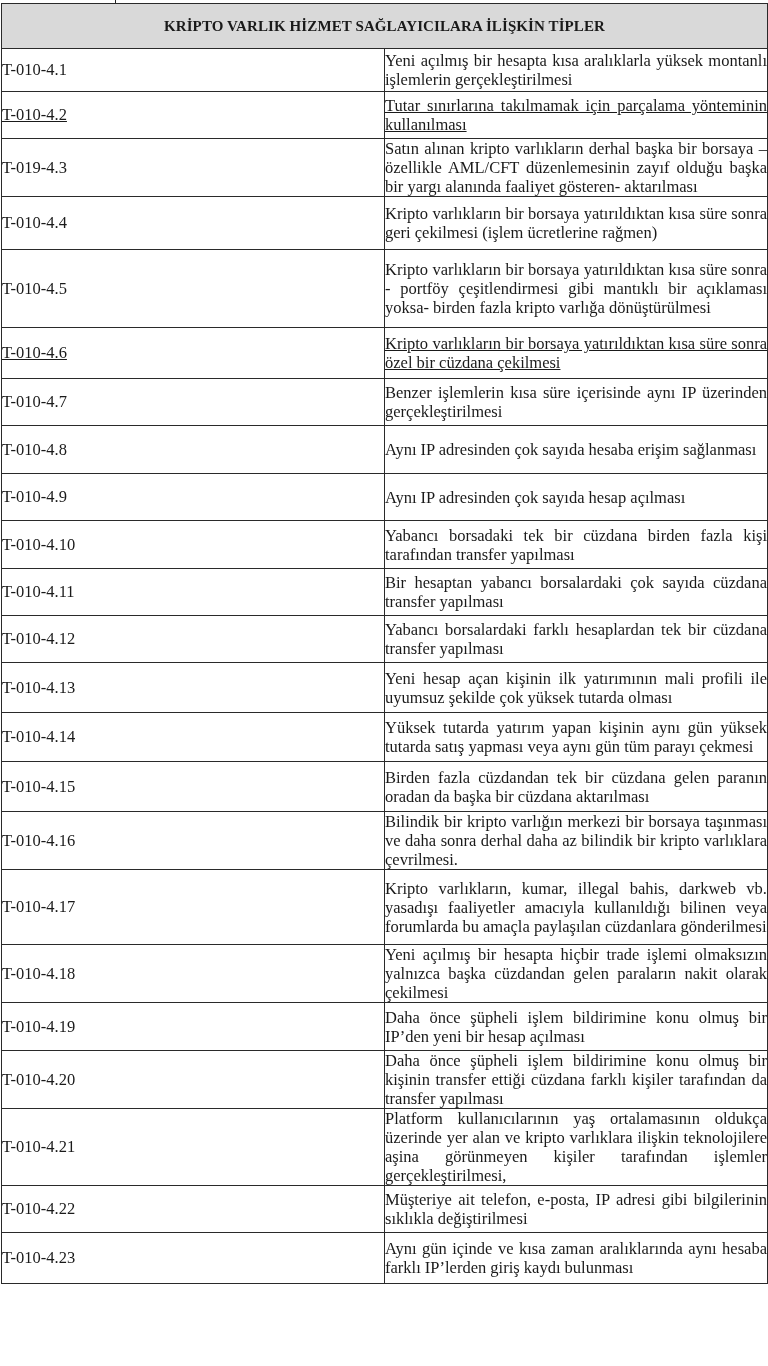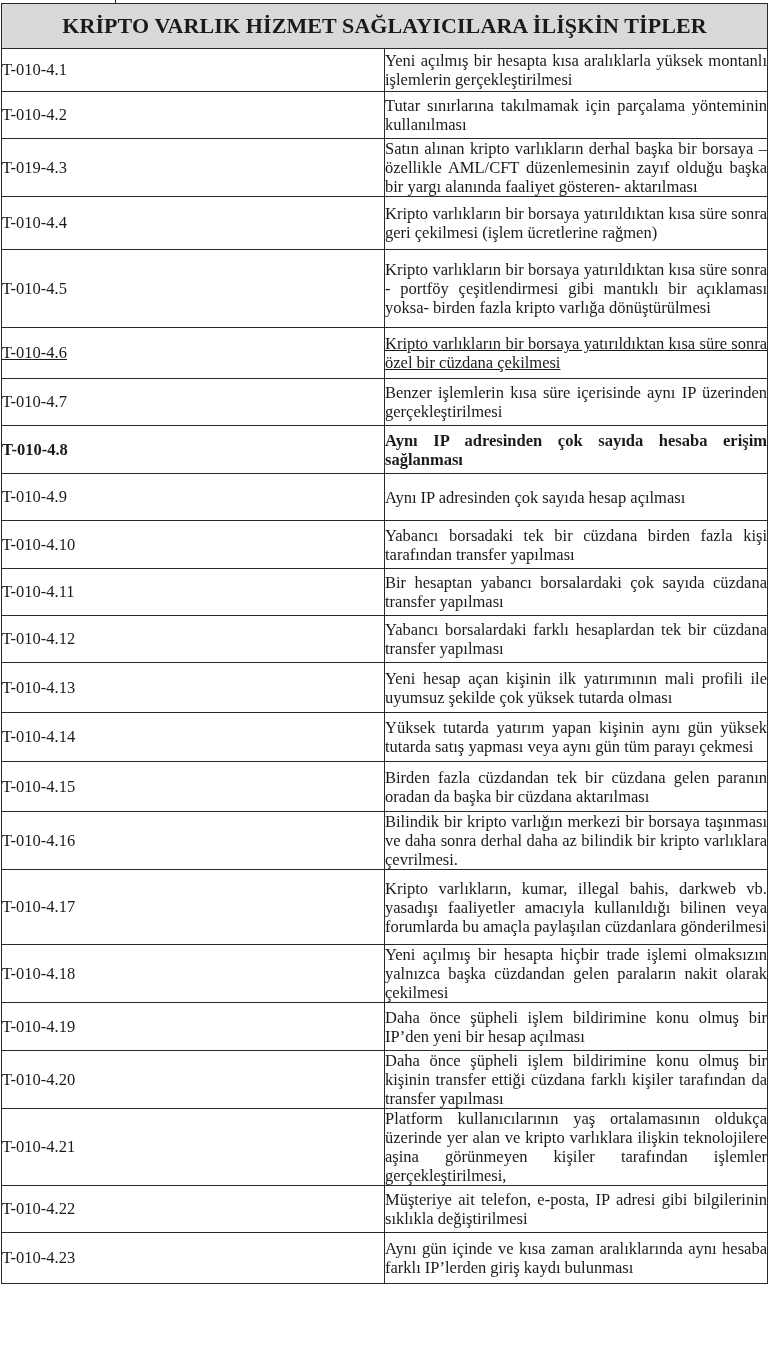--- a/index.html
+++ b/index.html
@@ -8,21 +8,21 @@
   .top-stub { position: absolute; left: 0; top: 0; width: 768px; height: 3px; }
   .top-stub .v { position: absolute; left: 115px; top: 0; width: 1px; height: 3px; background: #222; }
   table.doc-table {
     position: absolute; left: 1px; top: 3px; width: 767px;
     border-collapse: collapse; table-layout: fixed;
   }
   table.doc-table td, table.doc-table th {
     border: 1.5px solid #2a2a2a; padding: 0;
   }
   th.title-cell {
-    height: 44px; background: #d9d9d9; font-weight: bold; font-size: 22px;
+    height: 44px; background: #d9d9d9; font-weight: bold; font-size: 15px;
     vertical-align: middle; letter-spacing: 0.1px;
   }
   td.code-cell {
     width: 114px; font-size: 16.5px; padding-left: 9px; vertical-align: middle;
     white-space: nowrap;
   }
   td.text-cell {
     font-size: 16.5px; line-height: 19px; padding: 0 6px 0 9px;
     text-align: justify; vertical-align: middle;
   }
@@ -38,21 +38,21 @@
   <thead>
     <tr>
       <th class="title-cell" colspan="2">KRİPTO VARLIK HİZMET SAĞLAYICILARA İLİŞKİN TİPLER</th>
     </tr>
   </thead>
   <tbody id="rows">
       <tr style="height: 43px;">
         <td class="code-cell">T-010-4.1</td>
         <td class="text-cell">Yeni açılmış bir hesapta kısa aralıklarla yüksek montanlı işlemlerin gerçekleştirilmesi</td>
       </tr>
-      <tr style="height: 47px;">
+      <tr style="height: 47px; text-decoration: underline;">
         <td class="code-cell">T-010-4.2</td>
         <td class="text-cell">Tutar sınırlarına takılmamak için parçalama yönteminin kullanılması</td>
       </tr>
       <tr style="height: 48px;">
         <td class="code-cell">T-019-4.3</td>
         <td class="text-cell">Satın alınan kripto varlıkların derhal başka bir borsaya –özellikle AML/CFT düzenlemesinin zayıf olduğu başka bir yargı alanında faaliyet gösteren- aktarılması</td>
       </tr>
       <tr style="height: 53px;">
         <td class="code-cell">T-010-4.4</td>
         <td class="text-cell">Kripto varlıkların bir borsaya yatırıldıktan kısa süre sonra geri çekilmesi (işlem ücretlerine rağmen)</td>
@@ -62,21 +62,21 @@
         <td class="text-cell">Kripto varlıkların bir borsaya yatırıldıktan kısa süre sonra - portföy çeşitlendirmesi gibi mantıklı bir açıklaması yoksa- birden fazla kripto varlığa dönüştürülmesi</td>
       </tr>
       <tr style="height: 51px; text-decoration: underline;">
         <td class="code-cell">T-010-4.6</td>
         <td class="text-cell">Kripto varlıkların bir borsaya yatırıldıktan kısa süre sonra özel bir cüzdana çekilmesi</td>
       </tr>
       <tr style="height: 47px;">
         <td class="code-cell">T-010-4.7</td>
         <td class="text-cell">Benzer işlemlerin kısa süre içerisinde aynı IP üzerinden gerçekleştirilmesi</td>
       </tr>
-      <tr style="height: 48px; font-weight: bold;">
+      <tr style="height: 48px;">
         <td class="code-cell">T-010-4.8</td>
         <td class="text-cell">Aynı IP adresinden çok sayıda hesaba erişim sağlanması</td>
       </tr>
       <tr style="height: 47px; margin-left: 34px;">
         <td class="code-cell">T-010-4.9</td>
         <td class="text-cell">Aynı IP adresinden çok sayıda hesap açılması</td>
       </tr>
       <tr style="height: 48px;">
         <td class="code-cell">T-010-4.10</td>
         <td class="text-cell">Yabancı borsadaki tek bir cüzdana birden fazla kişi tarafından transfer yapılması</td>

